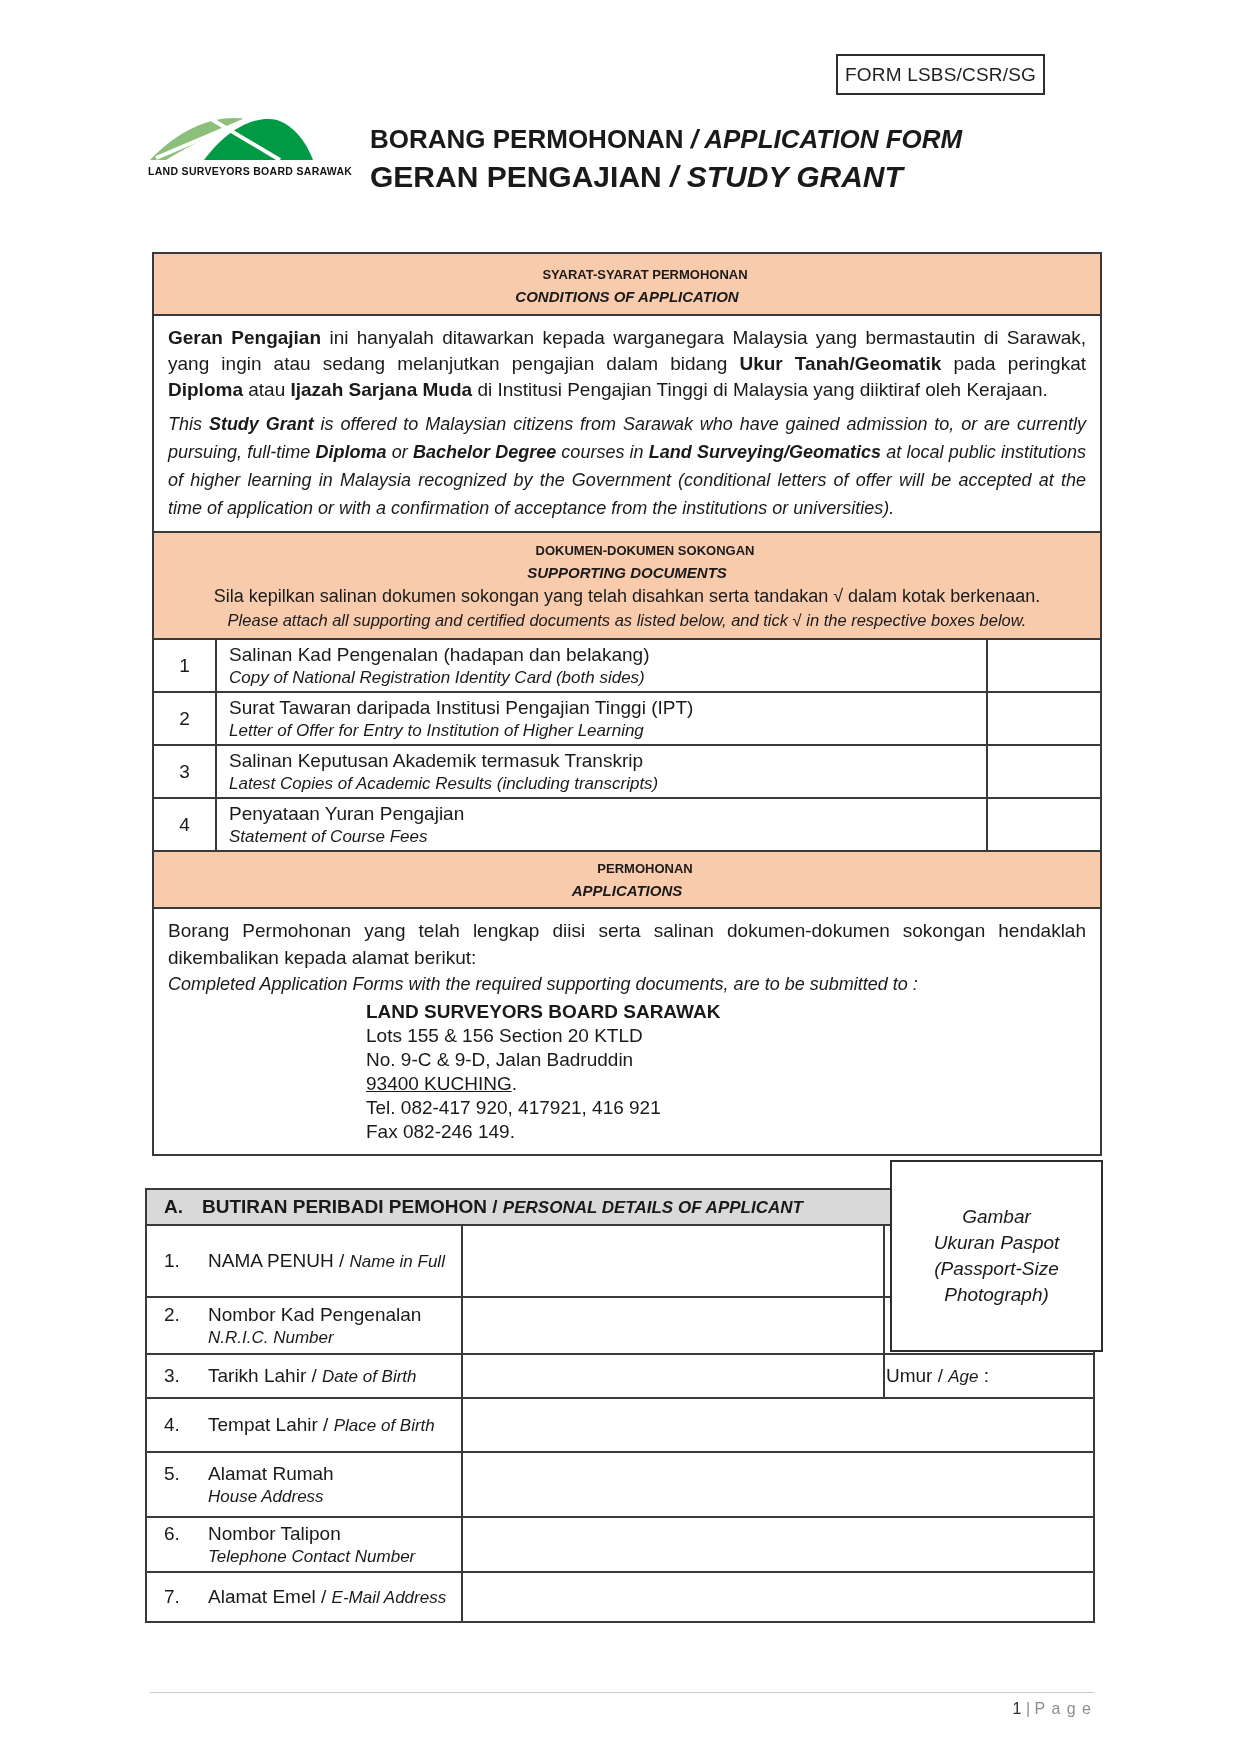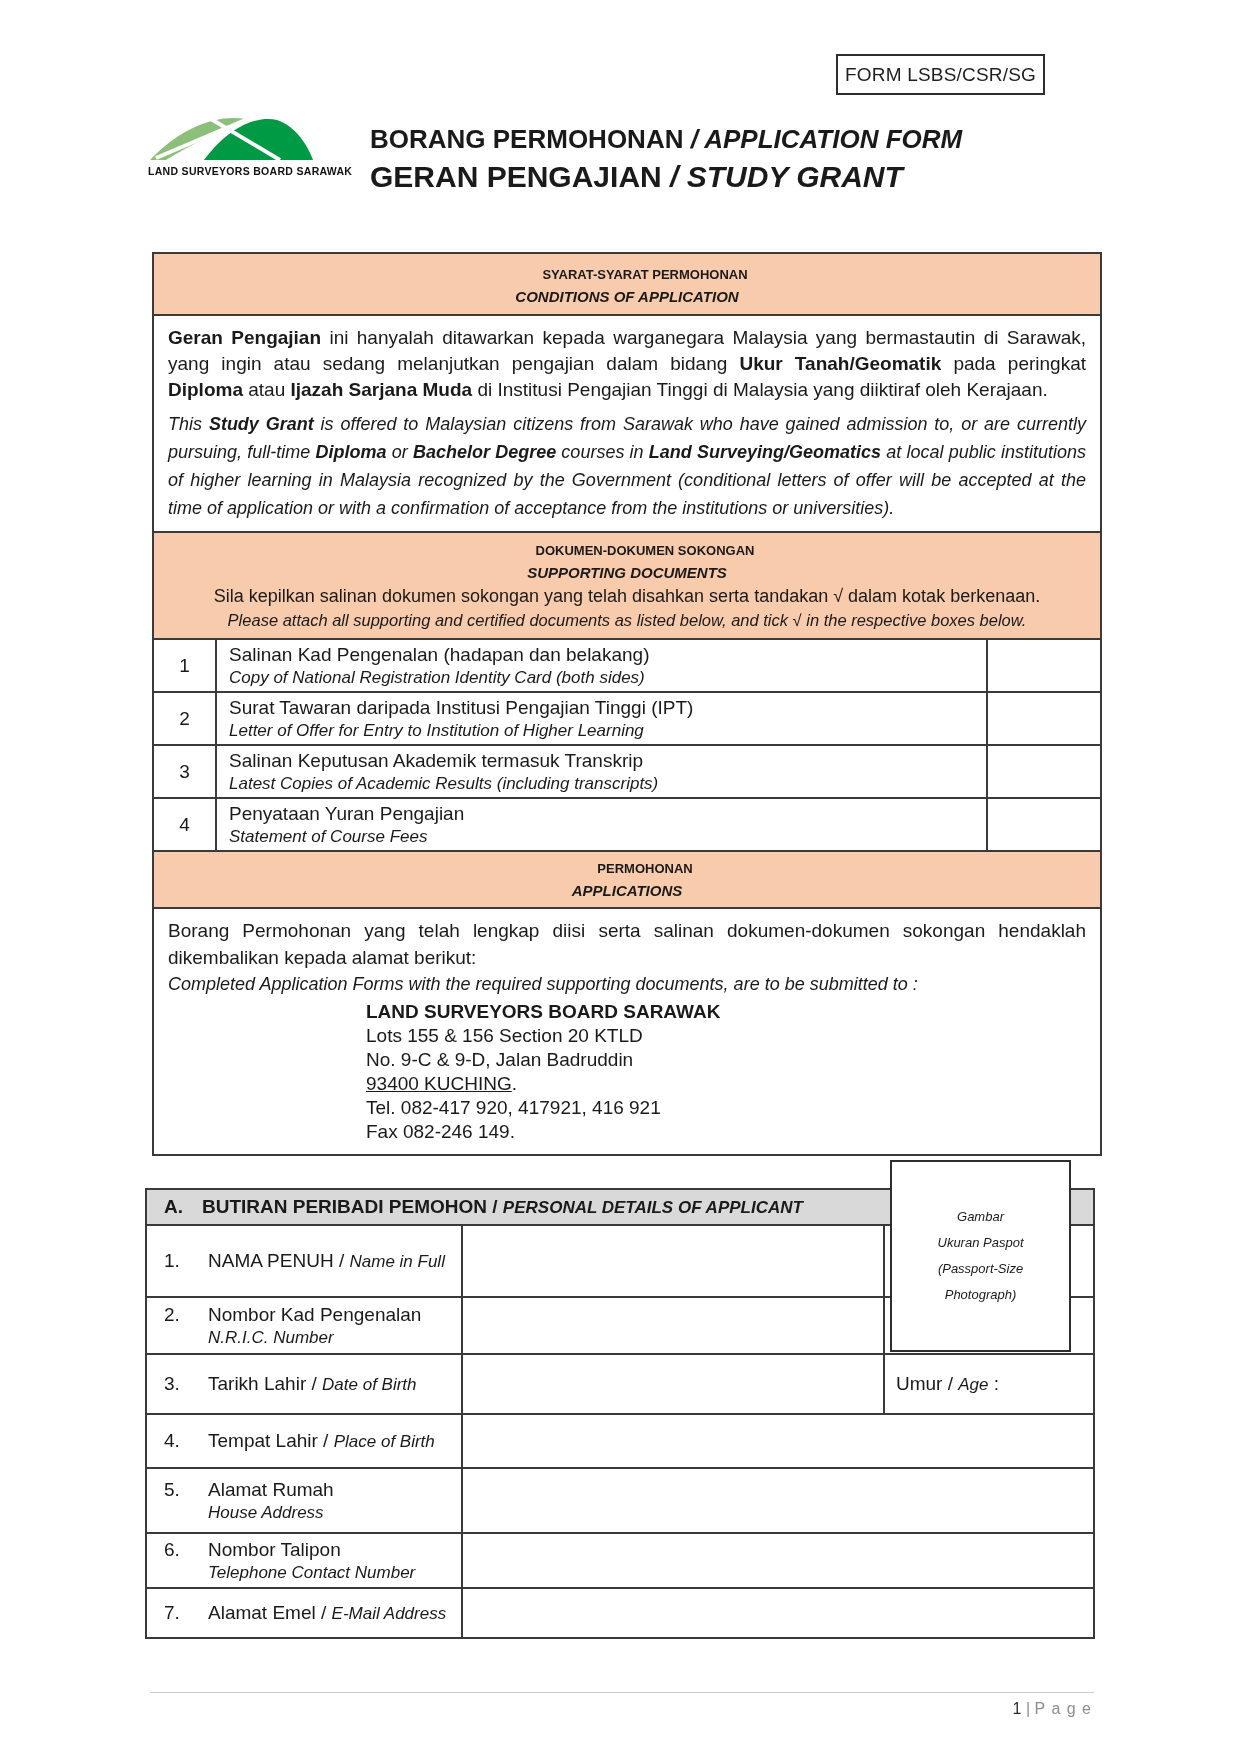--- a/index.html
+++ b/index.html
@@ -73,41 +73,41 @@
   }
   .sa-head {
     height:36px; line-height:33px; background:#D9D9D9; border-bottom:2px solid #3a3a3a;
     box-sizing:border-box; padding-left:17px; font-size:19px; font-weight:bold;
     white-space:nowrap;
   }
   .sa-letter { display:inline-block; width:38px; }
   .sa-title-en { font-style:italic; font-size:17px; }
   .sa-row { display:flex; box-sizing:border-box; border-bottom:2px solid #3a3a3a; }
   .sa-row.last { border-bottom:none; }
-  .h72{height:72px}.h57{height:57px}.h56{height:60px}.h47{height:54px}.h65{height:65px}.h55{height:55px}.h50{height:48px}
+  .h72{height:72px}.h57{height:57px}.h56{height:44px}.h47{height:54px}.h65{height:65px}.h55{height:55px}.h50{height:48px}
   .sa-label {
     width:316px; flex:none; box-sizing:border-box; border-right:2px solid #3a3a3a;
     padding-left:17px; display:flex; flex-direction:column; justify-content:center;
   }
   .sa-line1 { font-size:19px; white-space:nowrap; }
   .sa-num { display:inline-block; width:44px; }
   .sa-en-inline { font-style:italic; font-size:17px; }
   .sa-sub { margin-left:44px; margin-top:2px; font-size:17px; font-style:italic; }
   .sa-value { flex:1; background:#fff; }
   .sa-value-short { width:422px; flex:none; box-sizing:border-box; border-right:2px solid #3a3a3a; background:#fff; }
   .sa-photo-zone { flex:1; }
-  .sa-age-cell { flex:1; display:flex; align-items:center; padding-left:11px; box-sizing:border-box; }
+  .sa-age-cell { flex:1; display:flex; align-items:center; padding-left:1px; box-sizing:border-box; }
   .sa-age-inner { font-size:19px; white-space:nowrap; }
 
   
   .photo-box {
-    position:absolute; left:890px; top:1160px; width:181px; height:192px;
+    position:absolute; left:890px; top:1160px; width:213px; height:192px;
     background:#fff; border:2px solid #2e2e2e; box-sizing:border-box;
     display:flex; flex-direction:column; align-items:center; justify-content:center;
-    font-style:italic; font-size:13px; line-height:26px; text-align:center;
+    font-style:italic; font-size:19px; line-height:26px; text-align:center;
   }
 
   
   .footer-rule { position:absolute; left:150px; top:1692px; width:944px; height:1px; background:#cccccc; }
   .footer-text { position:absolute; left:152px; top:1700px; width:940px; text-align:right; font-size:16px; color:#8e8e8e; }
   .fp-num { color:#2d2d2d; }
   .fp-label { letter-spacing:1px; }
 </style>
 </head>
 <body>

